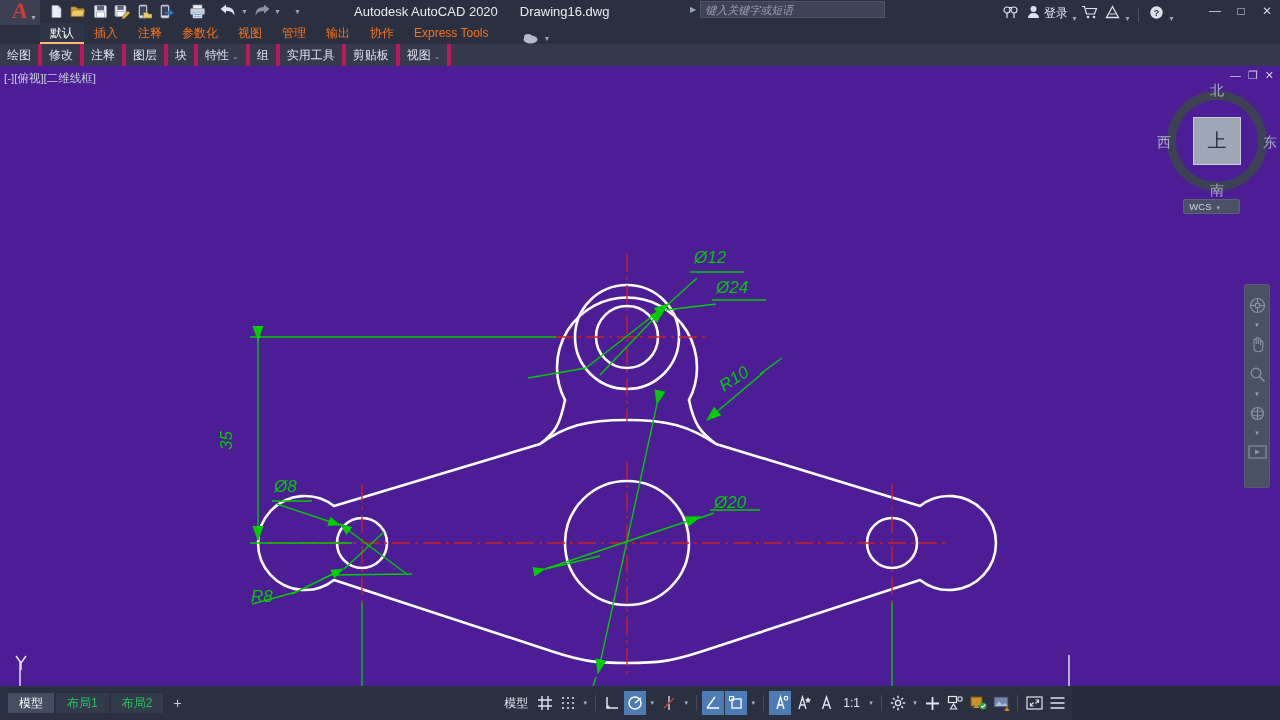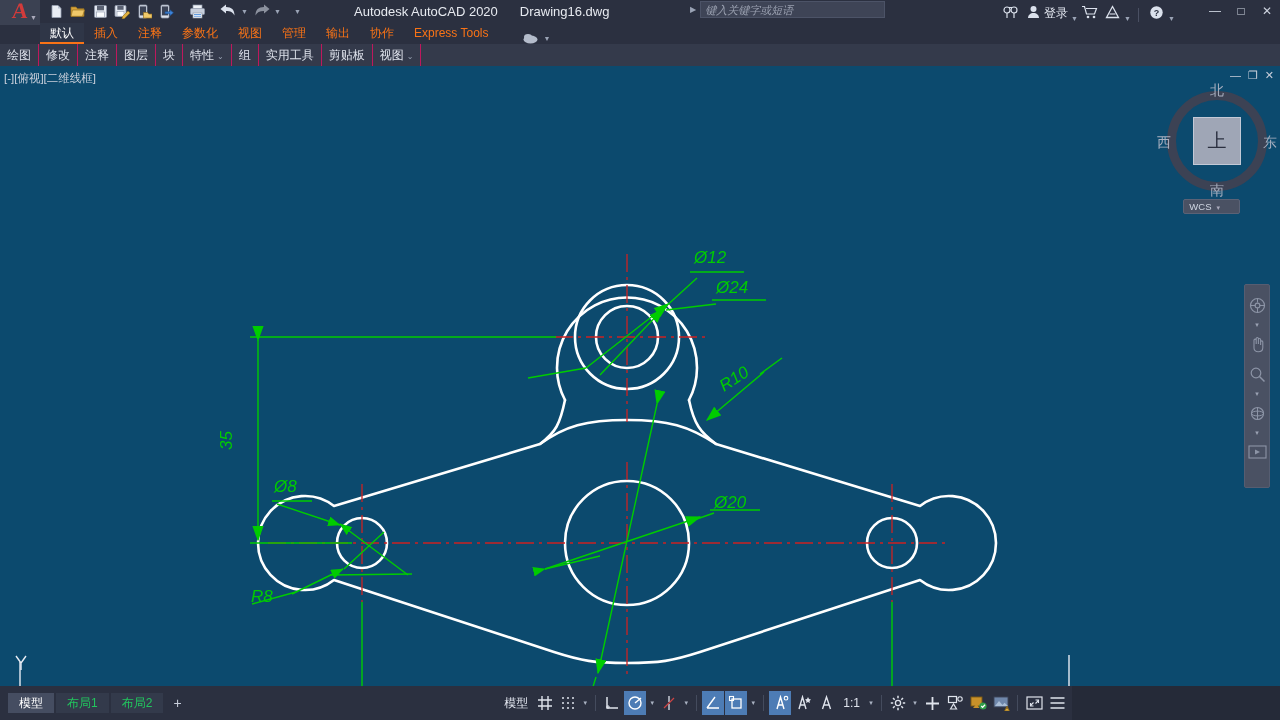--- a/index.html
+++ b/index.html
@@ -58,38 +58,38 @@
 
   
   .ribbontabs {
     position:absolute; left:0; top:22px; width:1280px; height:22px;
     background:#2b3040; display:flex; align-items:flex-end; padding-left:40px;
   }
   .rtab {
     height:21px; padding:0 10px; line-height:21px; font-size:12px; color:#f97316;
     cursor:pointer; white-space:nowrap;
   }
-  .rtab.sel { background:#39405260; color:#ffffff; border-bottom:2px solid #f97316; }
+  .rtab.sel { background:#39405260; color:#ffffff; border-bottom:2px solid #fdba74; }
   .cloudbtn { margin-left:24px; display:flex; align-items:center; gap:3px; }
 
   
   .ribbonpanels {
     position:absolute; left:0; top:44px; width:1280px; height:22px;
     background:#343a4b; display:flex; align-items:center;
   }
   .pnl {
     height:22px; line-height:22px; padding:0 7px; font-size:12px; color:#dfe3ec;
-    border-right:1px solid #be185d; cursor:pointer; white-space:nowrap;
+    border-right:4px solid #be185d; cursor:pointer; white-space:nowrap;
   }
   .pnl .arr { font-size:8px; color:#9aa3b5; margin-left:3px; }
 
   
   .canvas {
     position:absolute; left:0; top:66px; width:1280px; height:620px;
-    background:#0c4a6e; overflow:hidden;
+    background:#4c1d95; overflow:hidden;
   }
   .vplabel {
     position:absolute; left:4px; top:5px; font-size:11.5px; color:#c9cfdb;
     white-space:nowrap; z-index:6;
   }
   .vpctrls { position:absolute; right:6px; top:3px; display:flex; gap:7px; z-index:6; }
   .vpctrls span { color:#c9cfdb; font-size:11px; cursor:pointer; line-height:12px;}
 
   
   .viewcube { position:absolute; right:8px; top:20px; width:110px; height:110px; z-index:6; }

